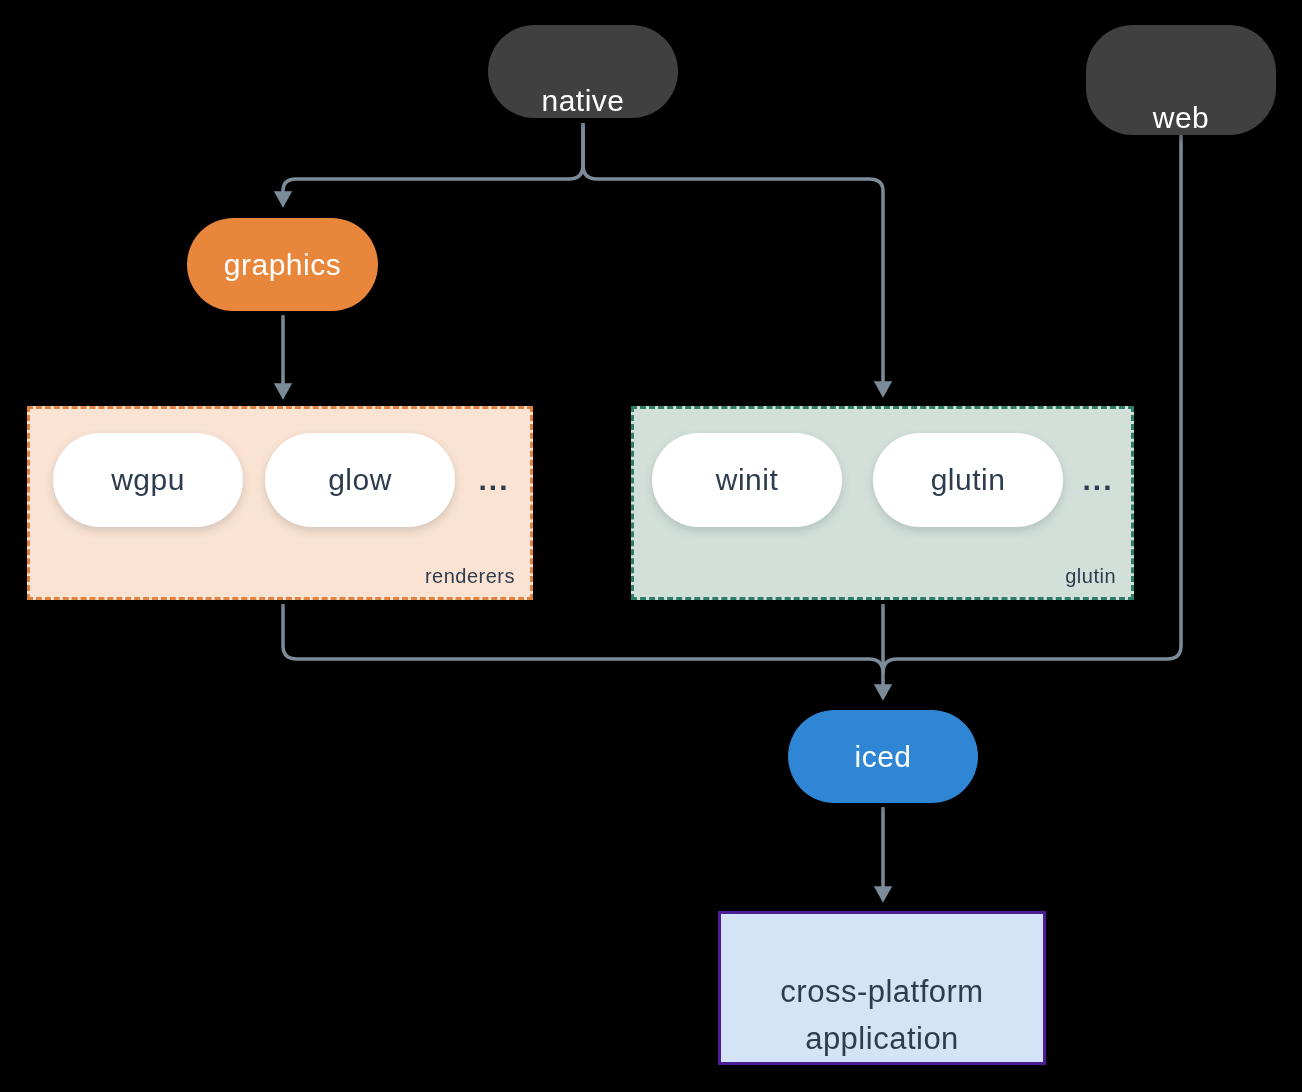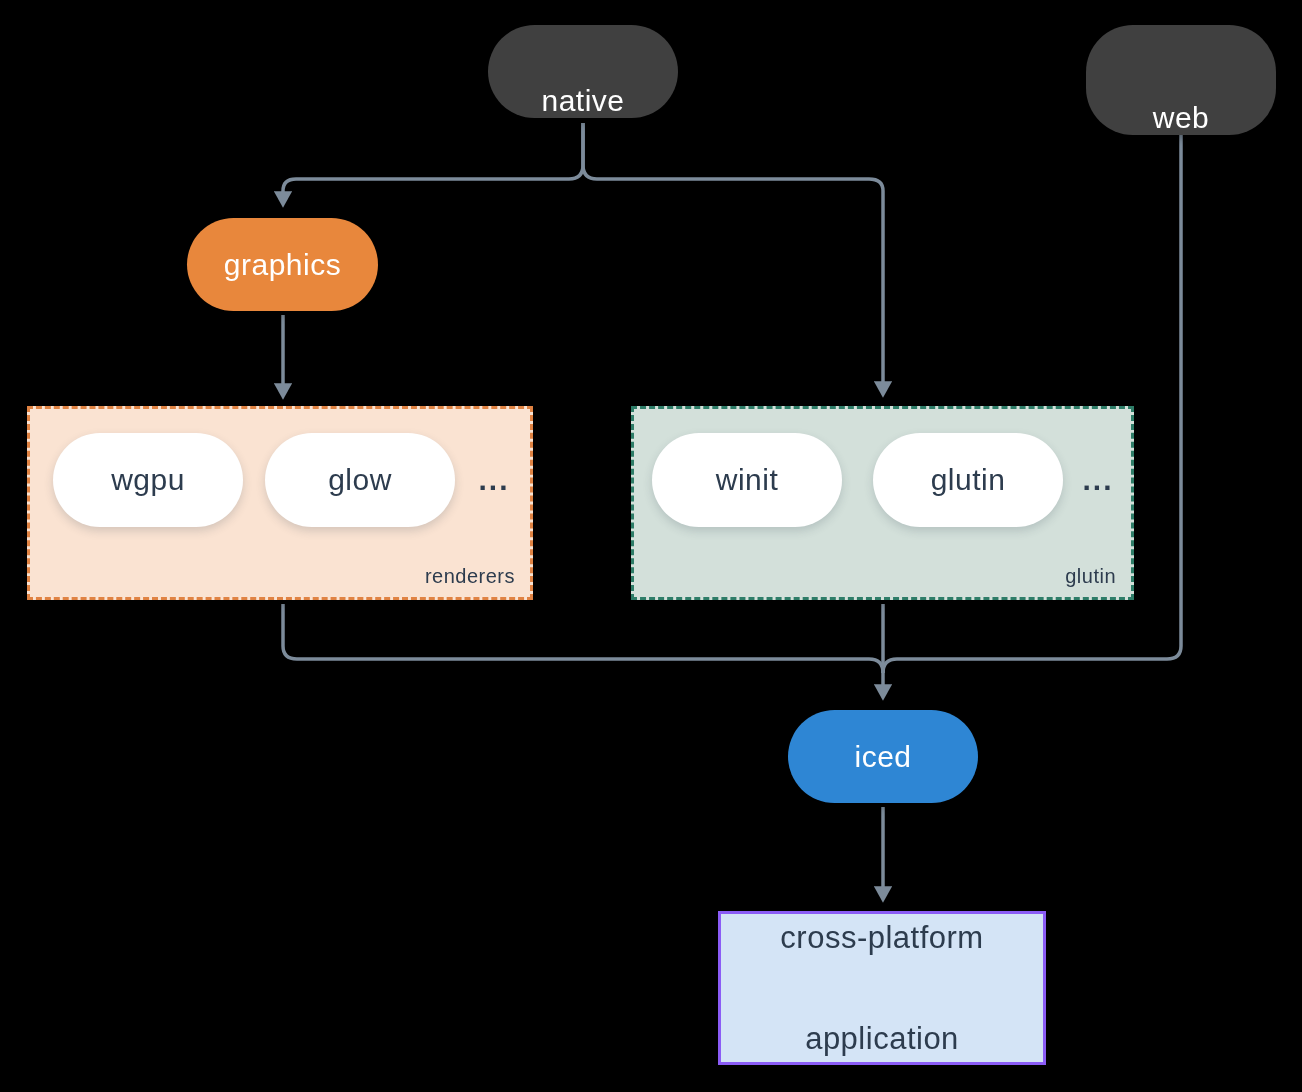--- a/index.html
+++ b/index.html
@@ -86,25 +86,25 @@
   }
 
   #node-application {
     position: absolute;
     left: 718px;
     top: 911px;
     width: 328px;
     height: 154px;
     box-sizing: border-box;
     background: #D4E4F6;
-    border: 3px solid #8b5cf6;
+    border: 3px solid #4c1d95;
     display: flex;
     flex-direction: column;
     align-items: center;
-    justify-content: space-between;
+    justify-content: flex-end;
     color: #2D3C4E;
     font-size: 31px;
     line-height: 47px;
     letter-spacing: 0.5px;
     box-shadow: 0 3px 8px rgba(0,0,0,0.25);
   }
 </style>
 </head>
 <body>
 

